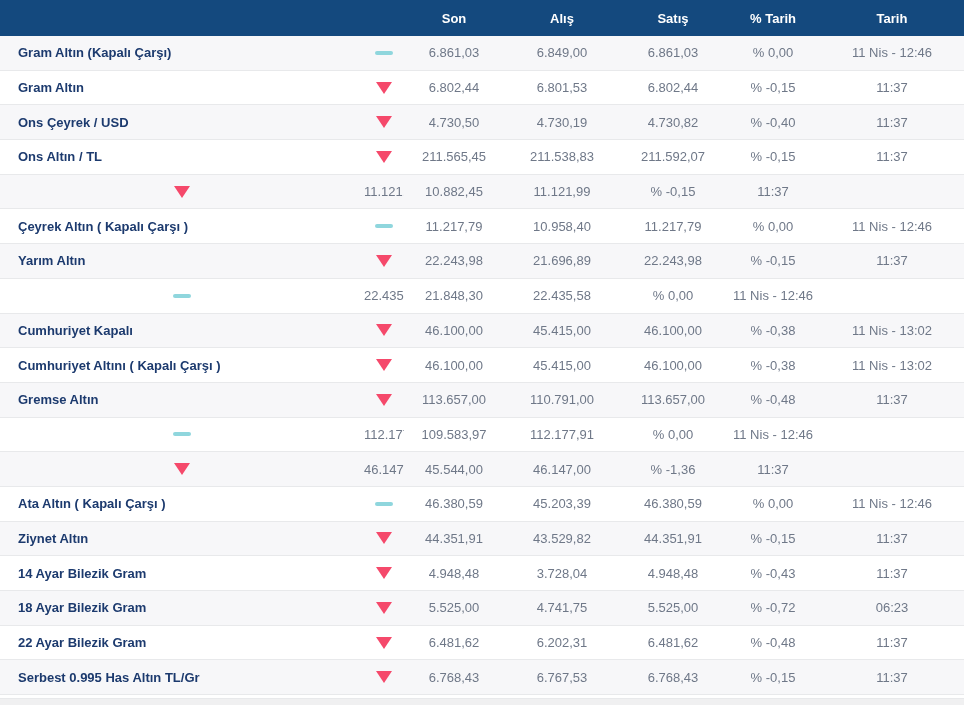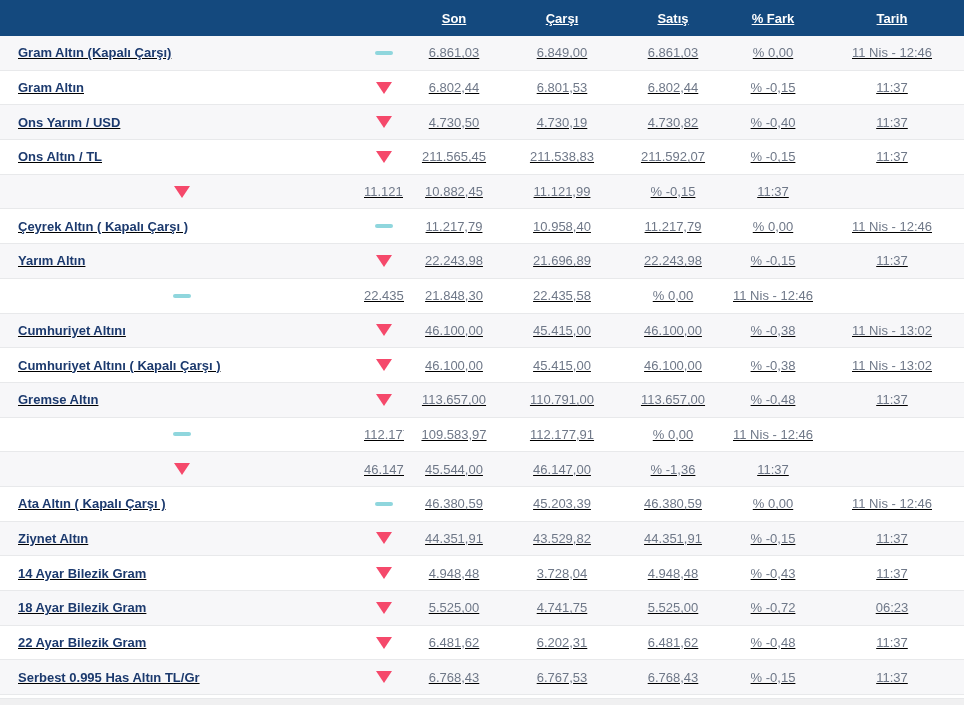--- a/index.html
+++ b/index.html
@@ -8,21 +8,20 @@
     font-family:"Liberation Sans", sans-serif;
     -webkit-font-smoothing:antialiased;
   }
   .price-table{width:964px;display:flex;flex-direction:column;}
 
   
   .grid{
     display:grid;
     grid-template-columns:1fr 40px 100px 116px 106px 94px 144px;
     align-items:center;
-    text-decoration:underline;
   }
 
   .thead{
     height:36px;background:#14497e;color:#ffffff;
     font-size:13px;font-weight:bold;
   }
   .thead .cell{text-align:center;}
 
   .row{
     height:33.7px;border-bottom:1px solid #e8e9eb;background:#ffffff;
@@ -55,23 +54,23 @@
 </style>
 </head>
 <body>
 
 <div class="price-table">
 
   <div class="thead grid">
     <div class="cell"></div>
     <div class="cell"></div>
     <div class="cell">Son</div>
-    <div class="cell">Çarşı</div>
+    <div class="cell">Alış</div>
     <div class="cell">Satış</div>
-    <div class="cell">% Fark</div>
+    <div class="cell">% Tarih</div>
     <div class="cell">Tarih</div>
   </div>
 
   <div id="rows">
   <div class="row grid alt trend-flat">
     <div class="cell name">Gram Altın (Kapalı Çarşı)</div>
     <div class="cell icon-cell">
 
       <span class="dash"></span>
     </div>
@@ -89,21 +88,21 @@
 
     </div>
     <div class="cell val">6.802,44</div>
     <div class="cell val">6.801,53</div>
     <div class="cell val">6.802,44</div>
     <div class="cell val">% -0,15</div>
     <div class="cell val">11:37</div>
   </div>
 
   <div class="row grid alt trend-down">
-    <div class="cell name">Ons Yarım / USD</div>
+    <div class="cell name">Ons Çeyrek / USD</div>
     <div class="cell icon-cell">
       <span class="tri"></span>
 
     </div>
     <div class="cell val">4.730,50</div>
     <div class="cell val">4.730,19</div>
     <div class="cell val">4.730,82</div>
     <div class="cell val">% -0,40</div>
     <div class="cell val">11:37</div>
   </div>
@@ -165,21 +164,21 @@
       <span class="dash"></span>
     </div>
     <div class="cell val">22.435,58</div>
     <div class="cell val">21.848,30</div>
     <div class="cell val">22.435,58</div>
     <div class="cell val">% 0,00</div>
     <div class="cell val">11 Nis - 12:46</div>
   </div>
 
   <div class="row grid alt trend-down">
-    <div class="cell name">Cumhuriyet Altını</div>
+    <div class="cell name">Cumhuriyet Kapalı</div>
     <div class="cell icon-cell">
       <span class="tri"></span>
 
     </div>
     <div class="cell val">46.100,00</div>
     <div class="cell val">45.415,00</div>
     <div class="cell val">46.100,00</div>
     <div class="cell val">% -0,38</div>
     <div class="cell val">11 Nis - 13:02</div>
   </div>

